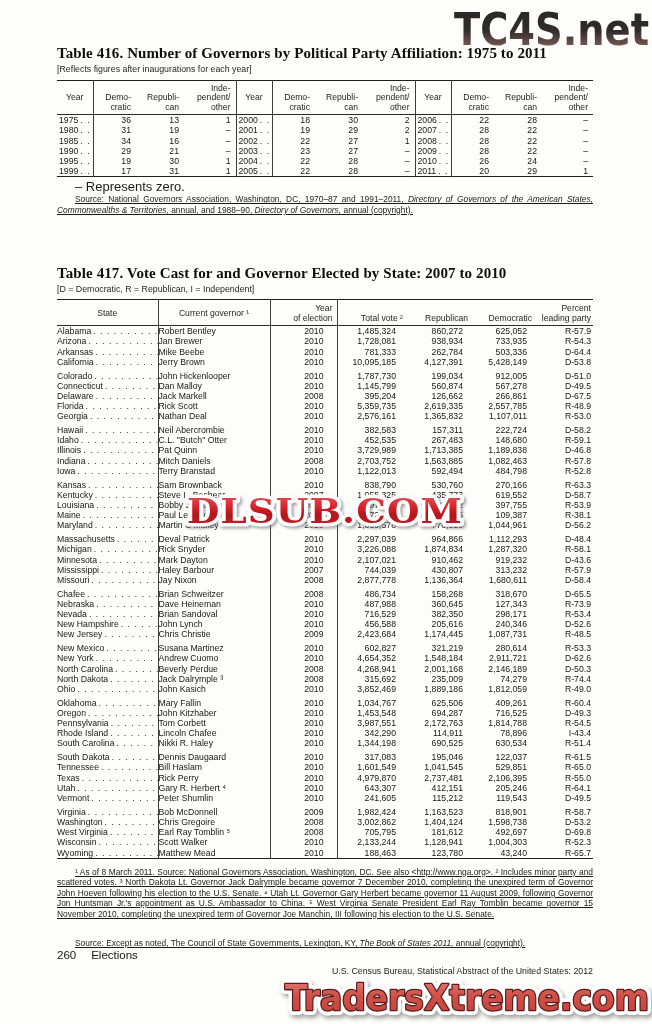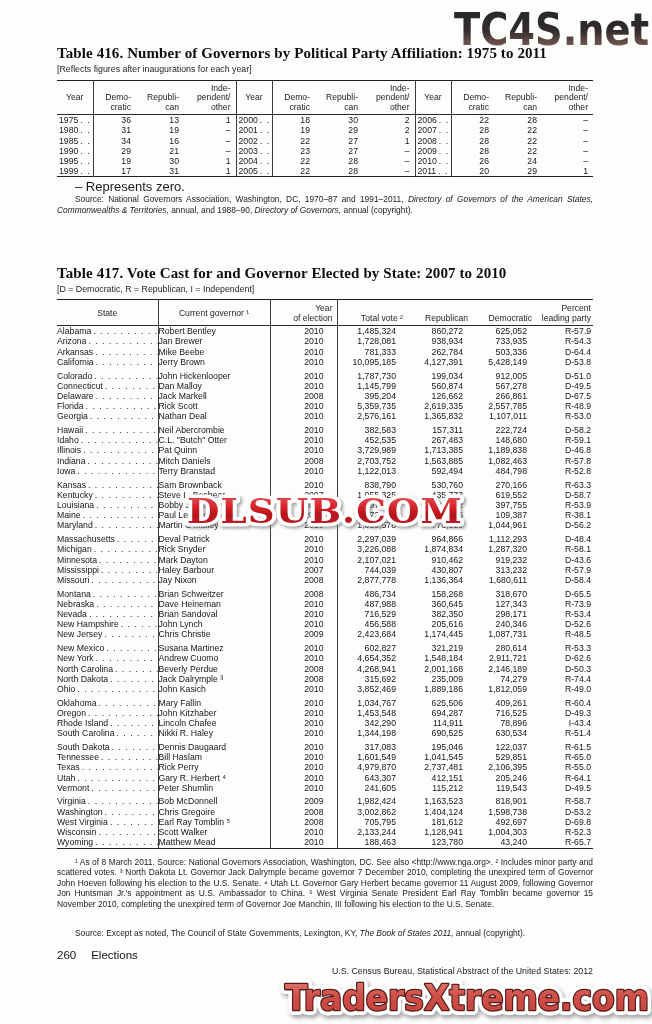--- a/index.html
+++ b/index.html
@@ -52,21 +52,21 @@
   #tbl417 tr.gap td { padding-top:3.5px; }
 
   
   .lead { display:flex; align-items:baseline; overflow:hidden; }
   .nm { white-space:nowrap; }
   .dots { flex:1; overflow:hidden; white-space:nowrap; }
   .dots::after { content:". . . . . . . . . . . . . . . . . . . . . . . . . . . ."; letter-spacing:1px; padding-left:2px; }
 
   
   .zero-note { font-size:13px; line-height:10px; margin-top:5px; padding-left:18px; }
-  .src { font-size:8.4px; line-height:10.5px; margin:2px 0 0 0; text-indent:18px; text-align:justify; }
+  .src { font-size:8.4px; line-height:10.5px; margin:2px 0 0 0; text-indent:18px; text-align:justify;text-decoration:underline; }
   #sec417 { margin-top:50px; }
   #fn417 { margin-top:8px; }
   #src417 { margin-top:19px; }
 
   
   .pagefoot { position:absolute; left:57px; top:949px; z-index:1; font-size:11.5px; color:#141414; }
   .pagefoot .pgnum { margin-right:15px; }
   .credit { position:absolute; top:966px; right:59px; z-index:1; font-size:8.8px; color:#222; }
 
   
@@ -681,21 +681,21 @@
               <td class="c1 br">Jay Nixon</td>
               <td class="c2 br">2008</td>
               <td class="c3">2,877,778</td>
               <td class="c4">1,136,364</td>
               <td class="c5">1,680,611</td>
               <td class="c6">D-58.4</td>
             </tr>
             <tr class="gap">
               <td class="c0 br">
                 <div class="lead">
-                  <span class="nm">Montana</span>
+                  <span class="nm">Chafee</span>
                   <span class="dots"></span>
                 </div>
               </td>
               <td class="c1 br">Brian Schweitzer</td>
               <td class="c2 br">2008</td>
               <td class="c3">486,734</td>
               <td class="c4">158,268</td>
               <td class="c5">318,670</td>
               <td class="c6">D-65.5</td>
             </tr>
@@ -845,20 +845,34 @@
                   <span class="nm">Oregon</span>
                   <span class="dots"></span>
                 </div>
               </td>
               <td class="c1 br">John Kitzhaber</td>
               <td class="c2 br">2010</td>
               <td class="c3">1,453,548</td>
               <td class="c4">694,287</td>
               <td class="c5">716,525</td>
               <td class="c6">D-49.3</td>
+            </tr>
+            <tr>
+              <td class="c0 br">
+                <div class="lead">
+                  <span class="nm">Pennsylvania</span>
+                  <span class="dots"></span>
+                </div>
+              </td>
+              <td class="c1 br">Tom Corbett</td>
+              <td class="c2 br">2010</td>
+              <td class="c3">3,987,551</td>
+              <td class="c4">2,172,763</td>
+              <td class="c5">1,814,788</td>
+              <td class="c6">R-54.5</td>
             </tr>
             <tr>
               <td class="c0 br">
                 <div class="lead">
                   <span class="nm">Rhode Island</span>
                   <span class="dots"></span>
                 </div>
               </td>
               <td class="c1 br">Lincoln Chafee</td>
               <td class="c2 br">2010</td>

